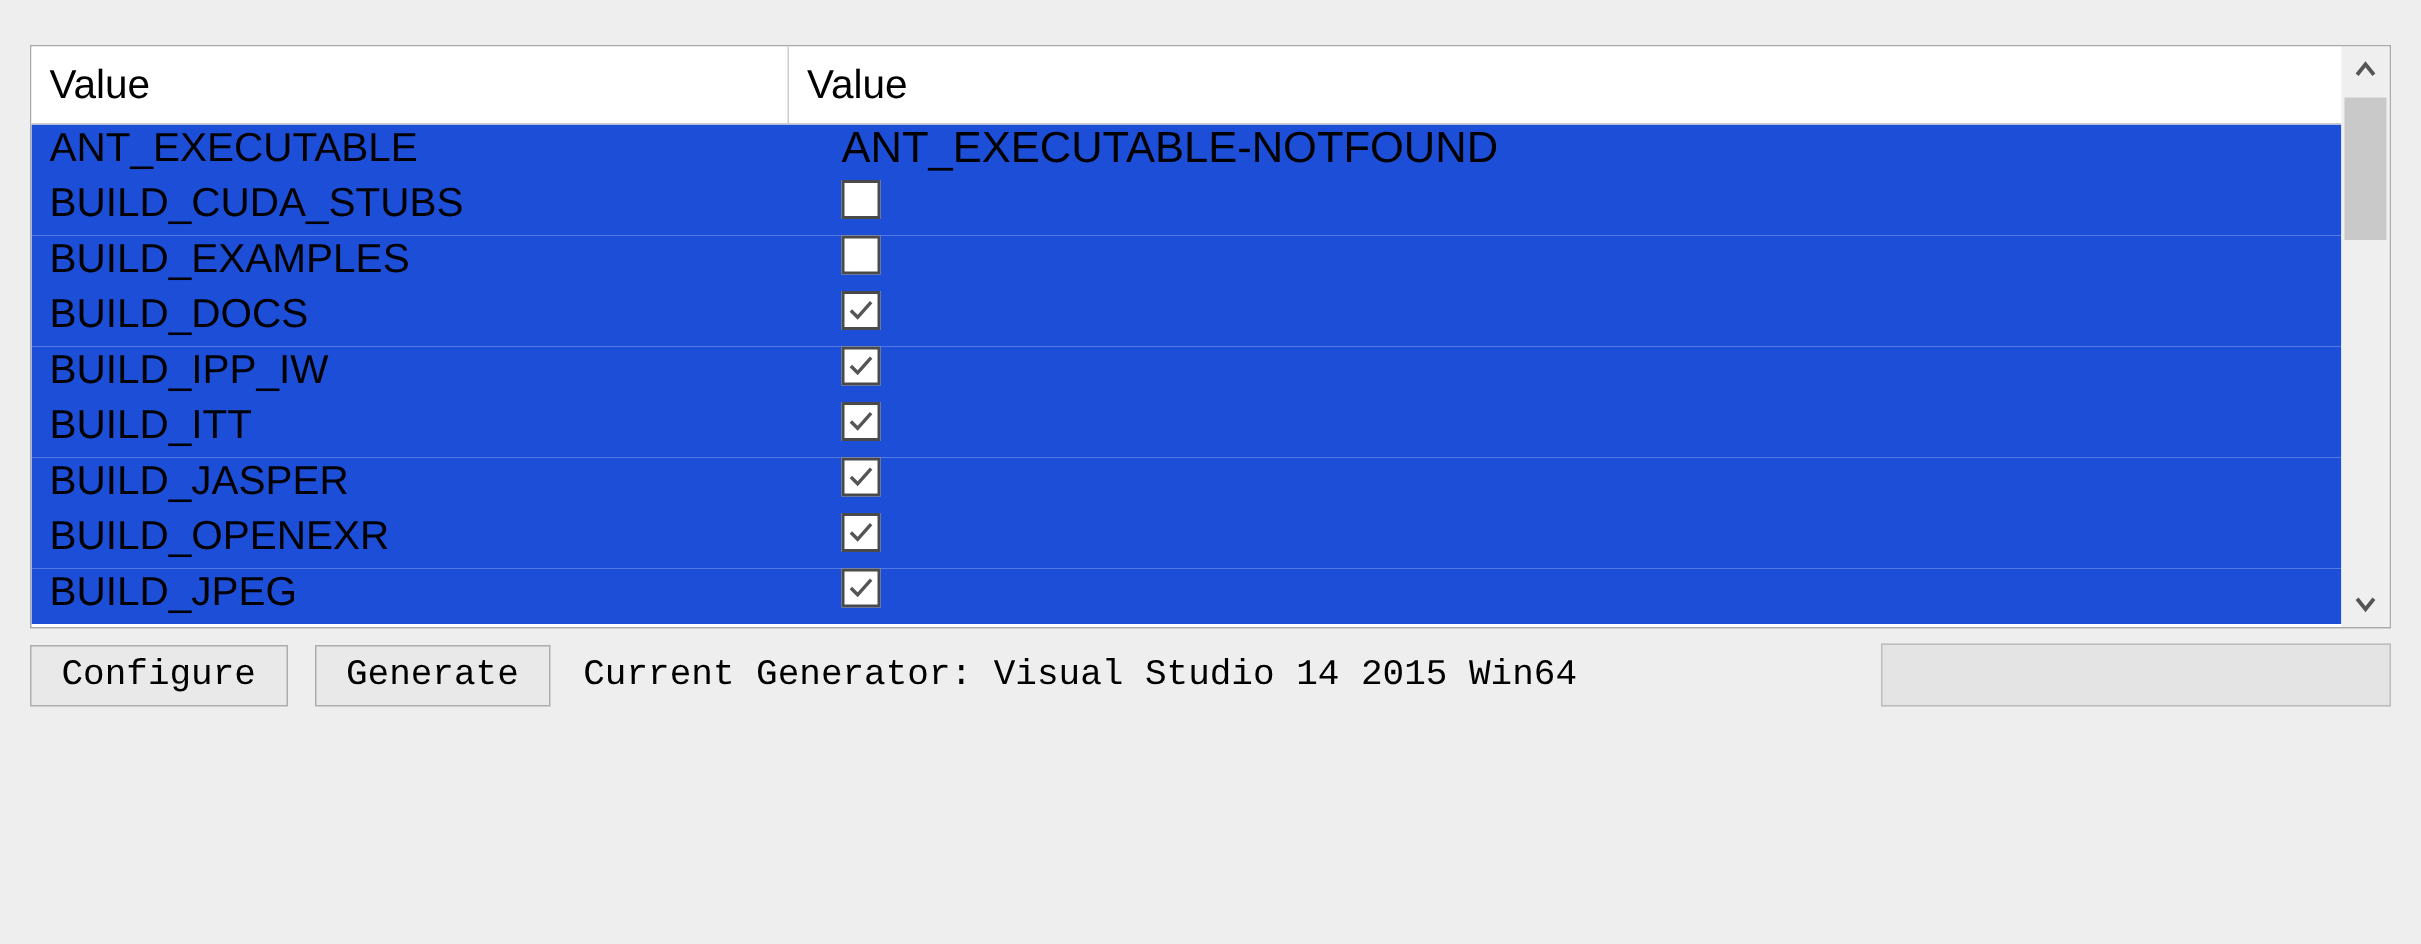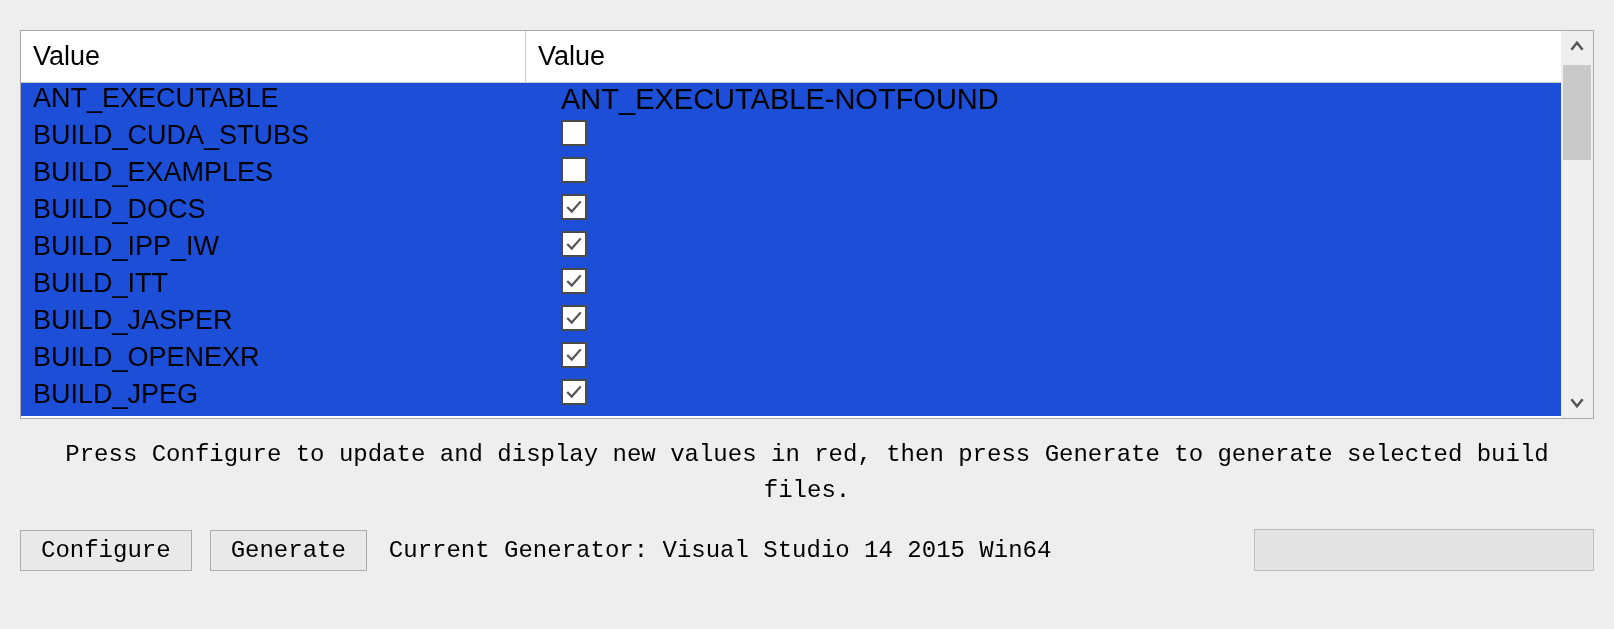--- a/index.html
+++ b/index.html
@@ -264,21 +264,20 @@
       </div>
       <div class="scroll-thumb"></div>
       <div class="scroll-arrow">
         <svg width="14" height="14" viewBox="0 0 10 10">
             <path d="M1 3 L5 8 L9 3" fill="none" stroke="#555" stroke-width="1.8"></path>
           </svg>
       </div>
     </div>
   </div>
 
-  <div class="hint-text">Press Configure to update and display new values in red, then press Generate to generate selected build files.</div>
 
   <div class="bottom-bar">
     <button class="btn">Configure</button>
     <button class="btn">Generate</button>
     <div class="generator-label">Current Generator: Visual Studio 14 2015 Win64</div>
     <div class="bottom-right-box"></div>
   </div>
 
 </div>
 

